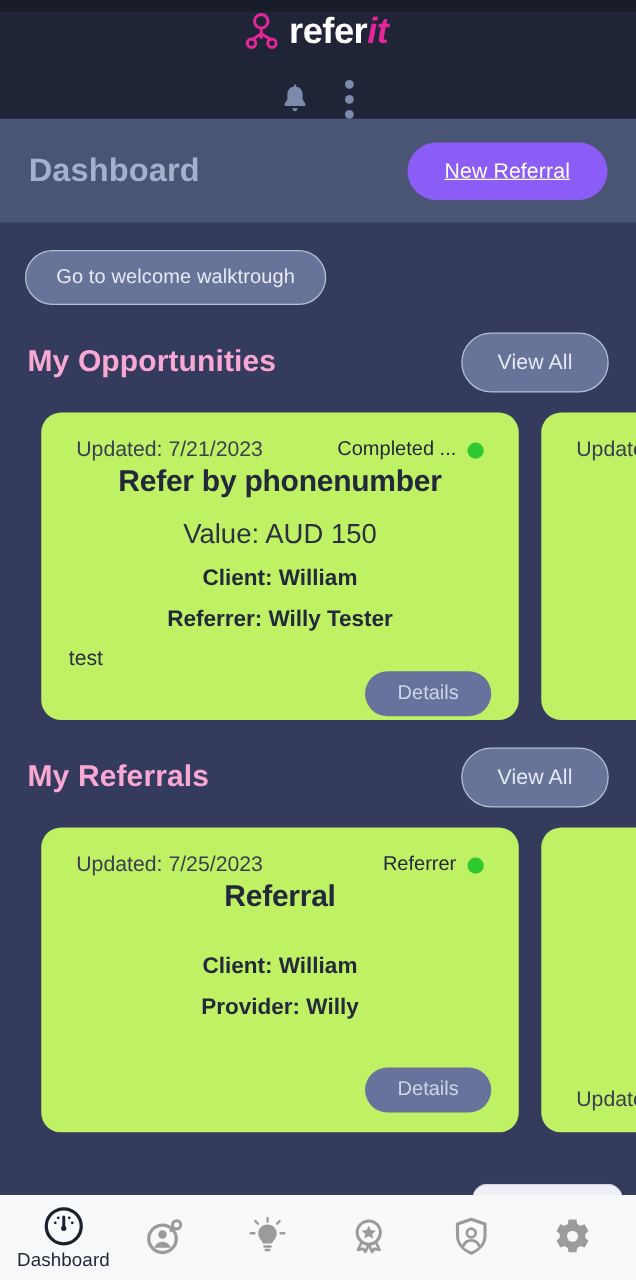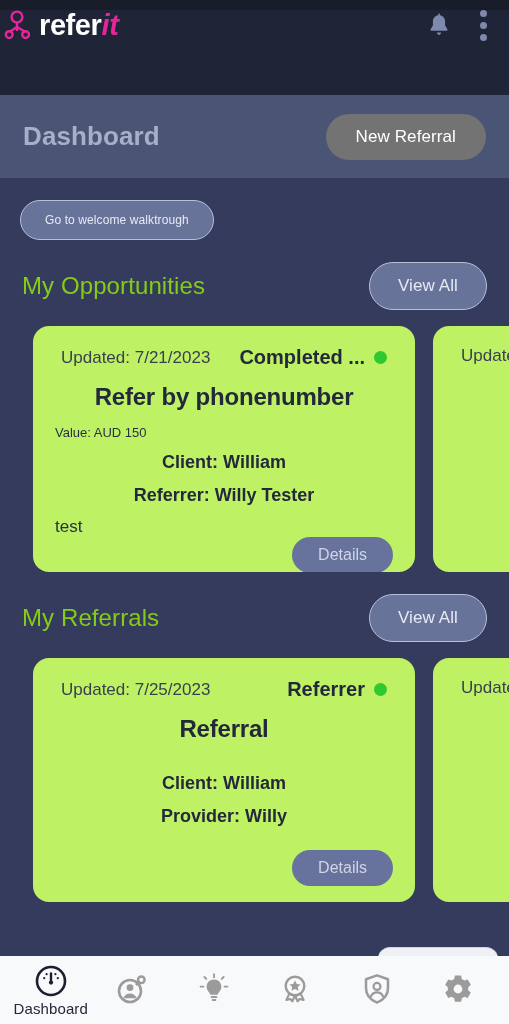--- a/index.html
+++ b/index.html
@@ -10,22 +10,23 @@
     overflow:hidden;
   }
   #app { position:relative; width:509px; height:1024px; overflow:hidden; }
 
   
   .status-strip { height:10px; background:#181d29; }
 
   
   .topbar {
     height:85px; background:#1f2436;
-    display:flex; align-items:flex-start;
-    padding:0 22px 0 4px;
+    display:flex; align-items:center;
+    padding:0 22px 0 20px;
+    flex-direction:column;
   }
   .brand { display:flex; align-items:center; gap:9px; }
   .brand-mark { width:26px; height:30px; display:block; }
   .brand-text {
     font-size:29px; font-weight:bold; color:#ffffff;
     letter-spacing:-0.4px; line-height:1;
   }
   .brand-text .accent { color:#e5269b; font-style:italic; }
   .topbar-spacer { flex:1; }
   .topbar-actions { display:flex; align-items:center; gap:28px; }
@@ -38,86 +39,87 @@
     height:83px; background:#4a5575;
     display:flex; align-items:center;
     padding:0 23px 0 23px;
   }
   .subheader-title {
     font-size:26px; font-weight:bold; color:#a7b0cb;
     letter-spacing:0.1px;
   }
   .subheader-spacer { flex:1; }
   .btn-primary {
-    background:#737373; color:#fff;
+    background:#8b5cf6; color:#fff;
     font-size:17px; font-weight:normal;
     border:none; border-radius:999px;
     padding:13px 30px; cursor:pointer;
     letter-spacing:0.1px;
+    text-decoration:underline;
   }
 
   
   .content { padding:0 0 0 0; }
 
   .walkthrough-wrap { padding:22px 0 0 20px; }
   .btn-ghost {
     background:#5c6party; 
   }
   .btn-ghost, .btn-viewall {
     background:#68739a; color:#e7eaf4;
     border:1.5px solid #b8c0d8;
     border-radius:999px;
-    font-size:12px; cursor:pointer;
+    font-size:16px; cursor:pointer;
     letter-spacing:0.1px;
   }
   .btn-ghost { padding:12px 24px; }
   .btn-viewall { padding:13px 28px; font-size:17px; }
 
   .section-head {
     display:flex; align-items:center;
     padding:22px 22px 0 22px;
   }
   .section-title {
-    font-size:24px; color:#84cc16; font-weight:normal;
+    font-size:24px; color:#f9a8d4; font-weight:bold;
     letter-spacing:0.1px;
   }
   .section-spacer { flex:1; }
 
   
   .rail {
     display:flex; gap:18px;
     padding:16px 0 0 33px;
     overflow:hidden;
   }
   .card {
     flex:0 0 382px;
     background:#bef264;
     border-radius:16px;
     padding:20px 22px 16px 22px;
     display:flex; flex-direction:column;
     color:#2b3040;
   }
   .card.opportunity { height:246px; }
-  .card.referral { height:244px; }
+  .card.referral { height:244px;justify-content:flex-end; }
 
   .card-top {
     display:flex; align-items:center; justify-content:space-between;
     padding:0 6px;
   }
   .card-updated { font-size:17px; color:#3a3f50; }
   .card-status-wrap { display:flex; align-items:center; gap:9px; }
-  .card-status { font-size:20px; font-weight:bold; color:#23283a; white-space:nowrap; }
+  .card-status { font-size:16px; font-weight:normal; color:#23283a; white-space:nowrap; }
   .status-dot { width:13px; height:13px; border-radius:50%; background:#2fc82f; display:block; flex:0 0 auto; }
 
   .card-title {
     text-align:center; font-size:24px; font-weight:bold;
-    color:#23283a; margin-top:14px; letter-spacing:-0.2px;
+    color:#23283a; margin-top:2px; letter-spacing:-0.2px;
     white-space:nowrap;
   }
-  .card-value { text-align:left; font-size:13px; color:#2b3040; margin-top:14px; }
+  .card-value { text-align:center; font-size:22px; color:#2b3040; margin-top:14px; }
   .card-line { text-align:center; font-size:18px; font-weight:bold; color:#23283a; margin-top:12px; }
   .card-note { font-size:17px; color:#2b3040; margin-top:11px; }
   .card-foot { margin-top:auto; display:flex; justify-content:flex-end; }
   .btn-details {
     background:#67739c; color:#cfd5e6;
     border:none; border-radius:999px;
     font-size:16px; padding:9px 26px; cursor:pointer;
   }
 
   

